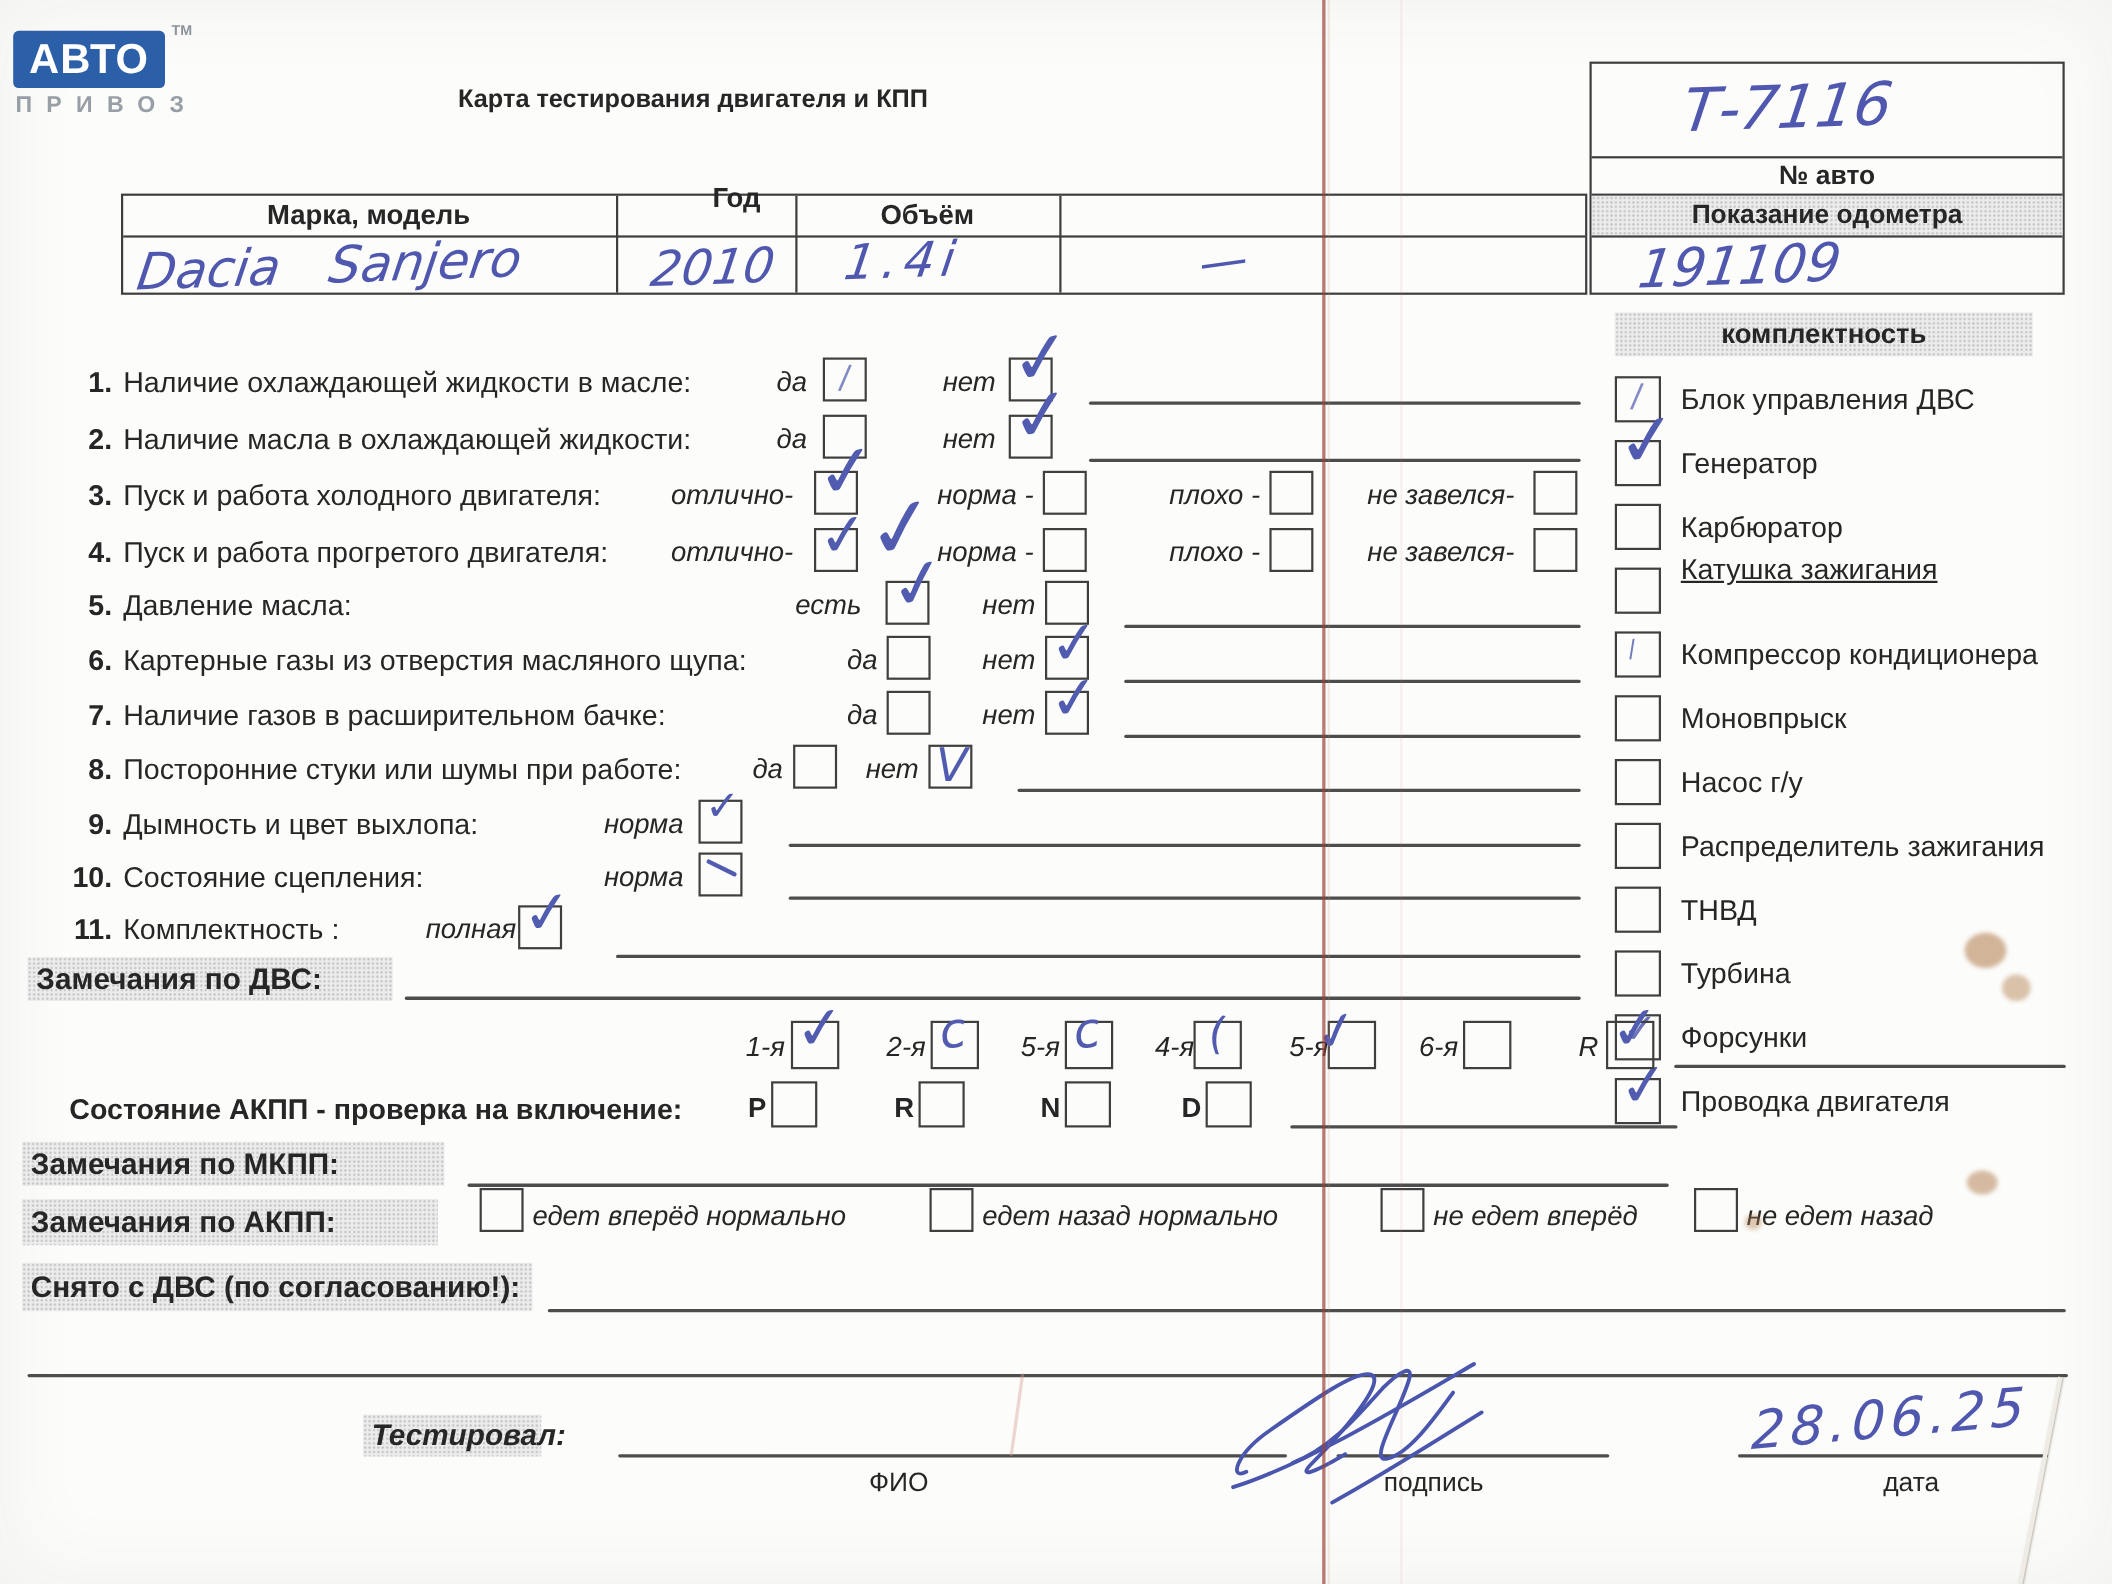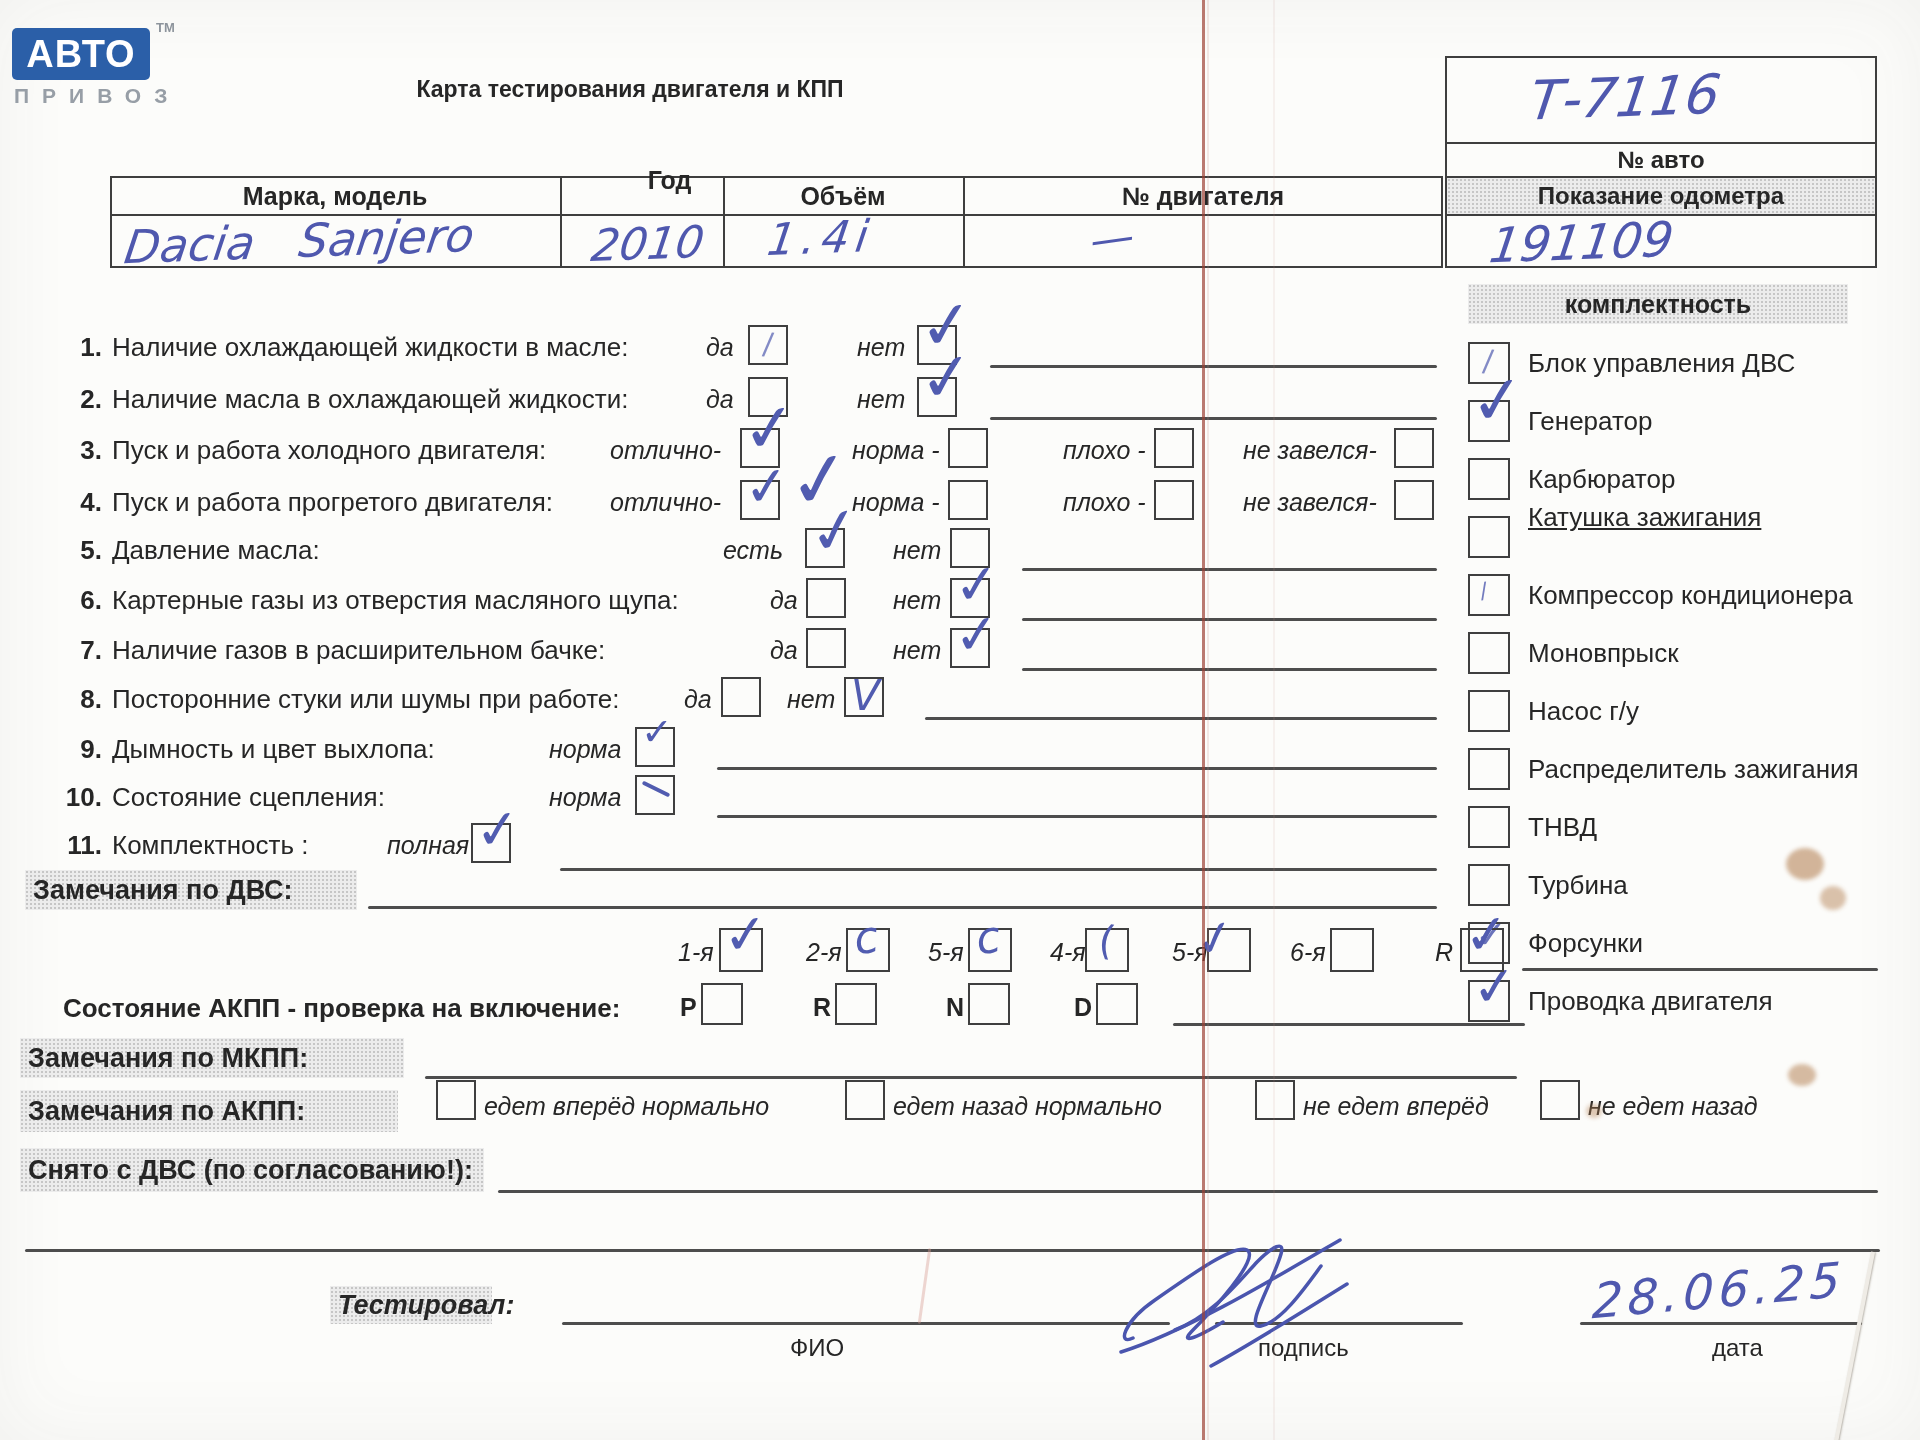--- a/index.html
+++ b/index.html
@@ -78,21 +78,20 @@
   <span class="hw" style="left:1490px;top:214px;font-size:48px;">191109</span>
 
   <div class="frame" style="left:110px;top:176px;width:1333px;height:92px;"></div>
   <div class="hline" style="left:112px;top:214px;width:1329px;"></div>
   <div class="vline" style="left:560px;top:178px;height:88px;"></div>
   <div class="vline" style="left:723px;top:178px;height:88px;"></div>
   <div class="vline" style="left:963px;top:178px;height:88px;"></div>
   <div class="th" style="left:110px;top:182px;width:450px;">Марка, модель</div>
   <div class="th" style="left:560px;top:166px;width:163px;padding-left:28px;">Год</div>
   <div class="th" style="left:723px;top:182px;width:240px;">Объём</div>
-  <div class="th" style="left:963px;top:182px;width:480px;">№ двигателя</div>
   <span class="hw" style="left:125px;top:214px;font-size:46px;word-spacing:30px;">Dacia  Sanjero</span>
   <span class="hw" style="left:592px;top:218px;font-size:44px;">2010</span>
   <span class="hw" style="left:768px;top:212px;font-size:44px;letter-spacing:6px;">1.4i</span>
   <span class="hw" style="left:1090px;top:212px;font-size:44px;transform:rotate(-8deg);">—</span>
 
   <div class="abs shade" style="left:1468px;top:284px;width:380px;height:40px;"></div>
   <div class="th" style="left:1468px;top:290px;width:380px;font-size:25px;">комплектность</div>
   <div id="completeness-items">
       <span class="cb" style="left: 1468px; top: 342px; width: 42px; height: 42px;">
         <span class="mark m-slash-light">/</span>

